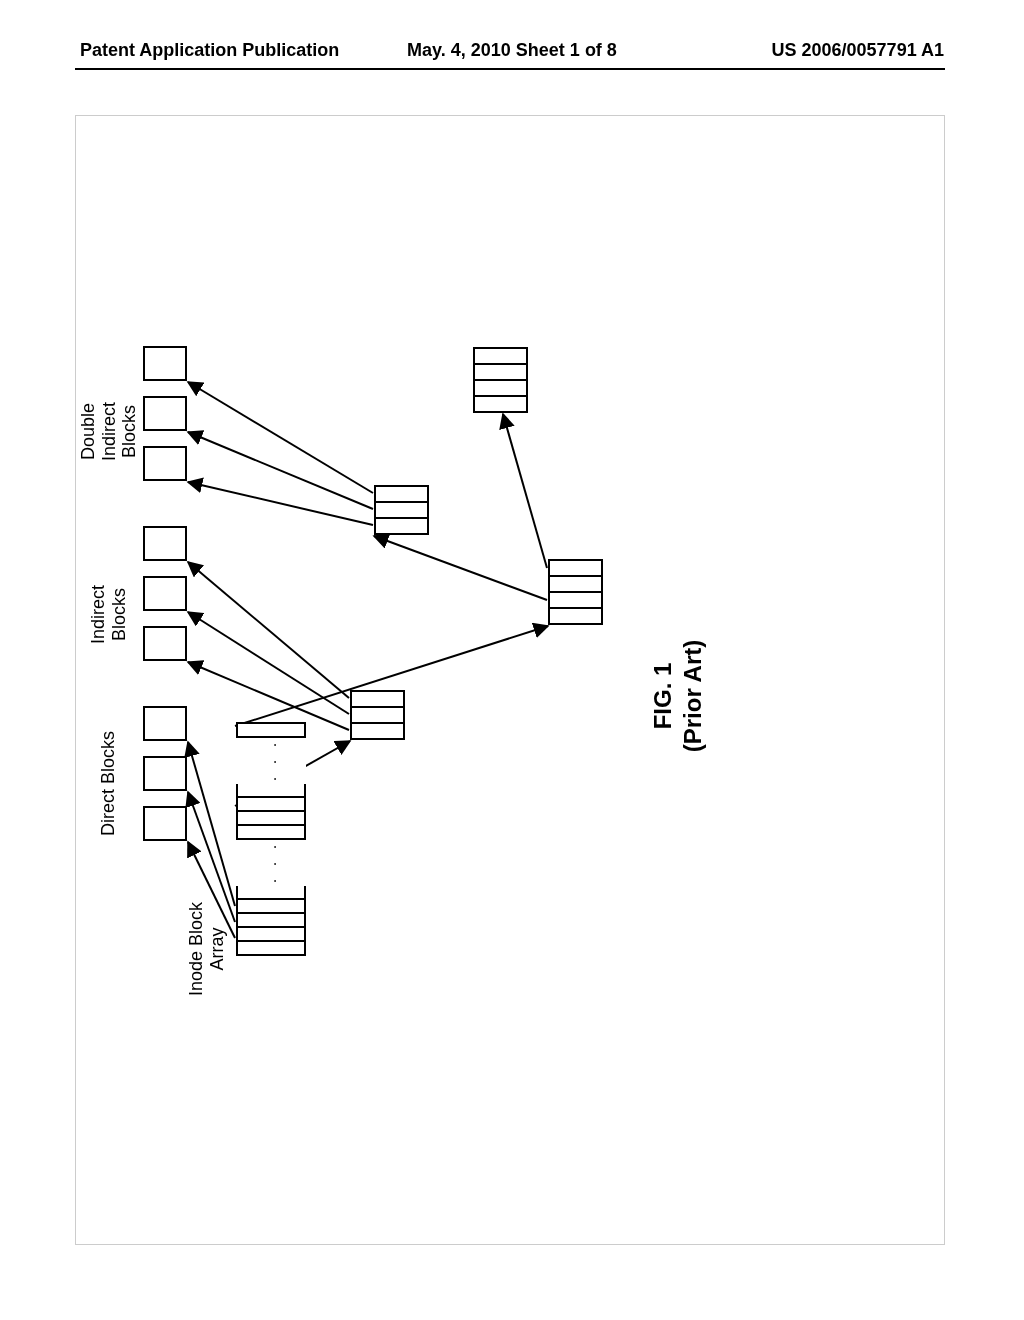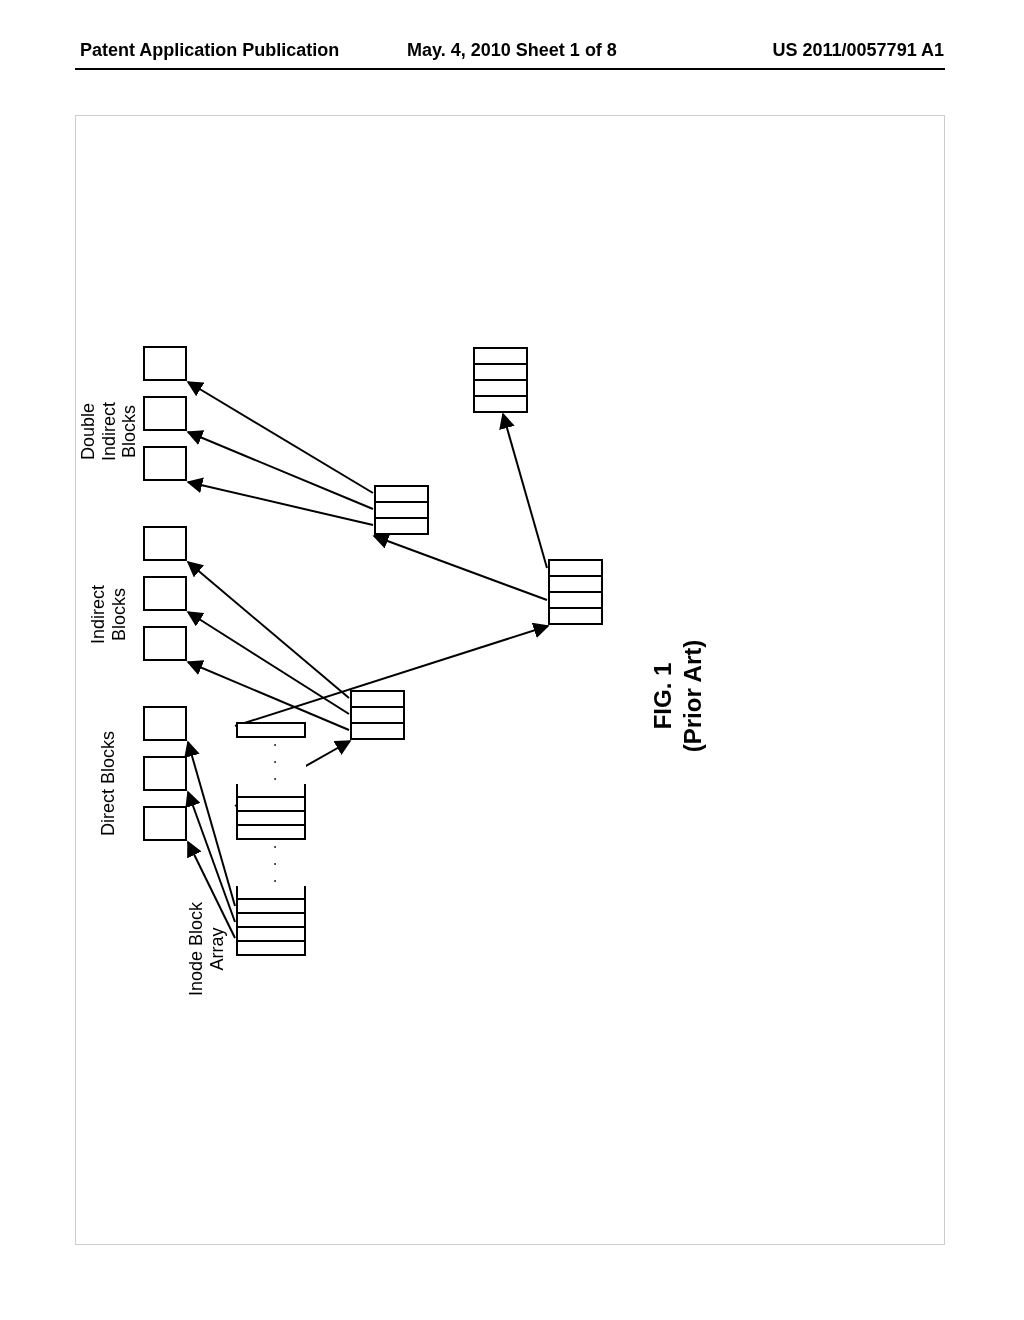--- a/index.html
+++ b/index.html
@@ -86,21 +86,21 @@
     width: 100%;
     line-height: 1.25;
   }
 </style>
 </head>
 <body>
 
 <div class="header">
   <span class="left">Patent Application Publication</span>
   <span class="center">May. 4, 2010   Sheet 1 of 8</span>
-  <span class="right">US 2011/0057791 A1</span>
+  <span class="right">US 2006/0057791 A1</span>
 </div>
 <div class="hr"></div>
 
 <div class="page">
 
   <div class="diagram">
 
     <svg class="arrows">
       <defs>
         <marker id="ah" viewBox="0 0 10 10" refX="9" refY="5" markerWidth="8" markerHeight="8" orient="auto-start-reverse">

